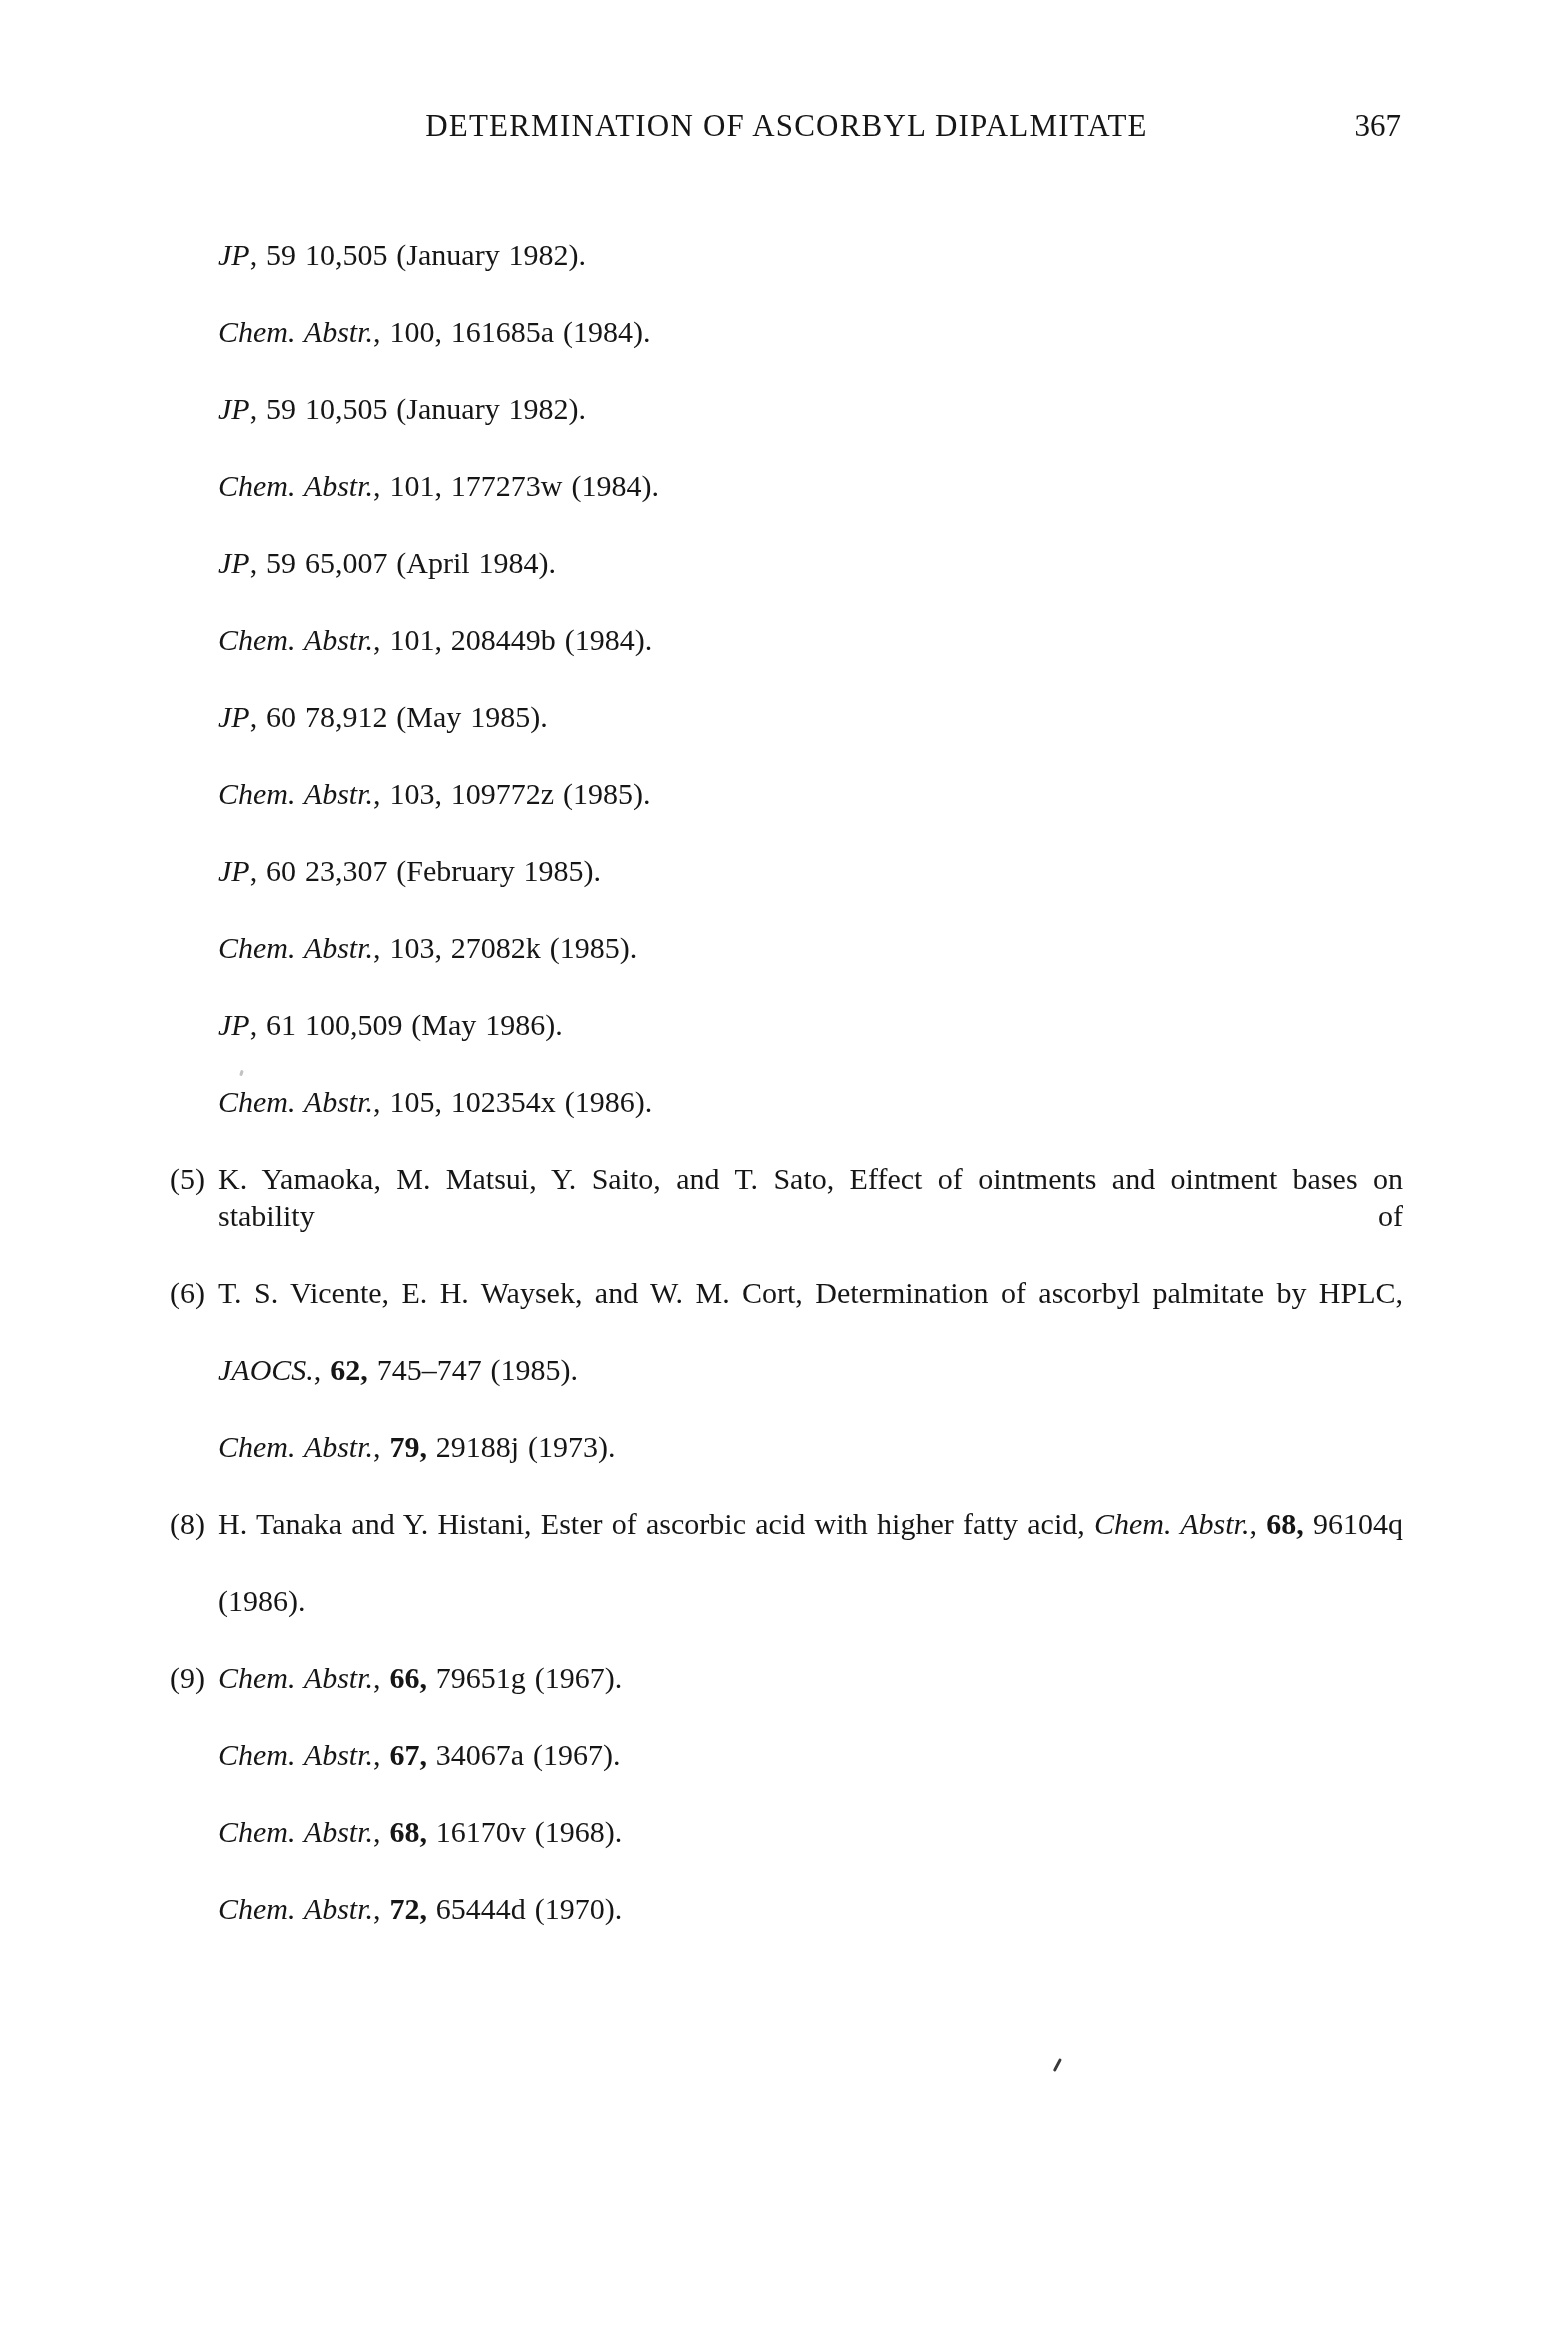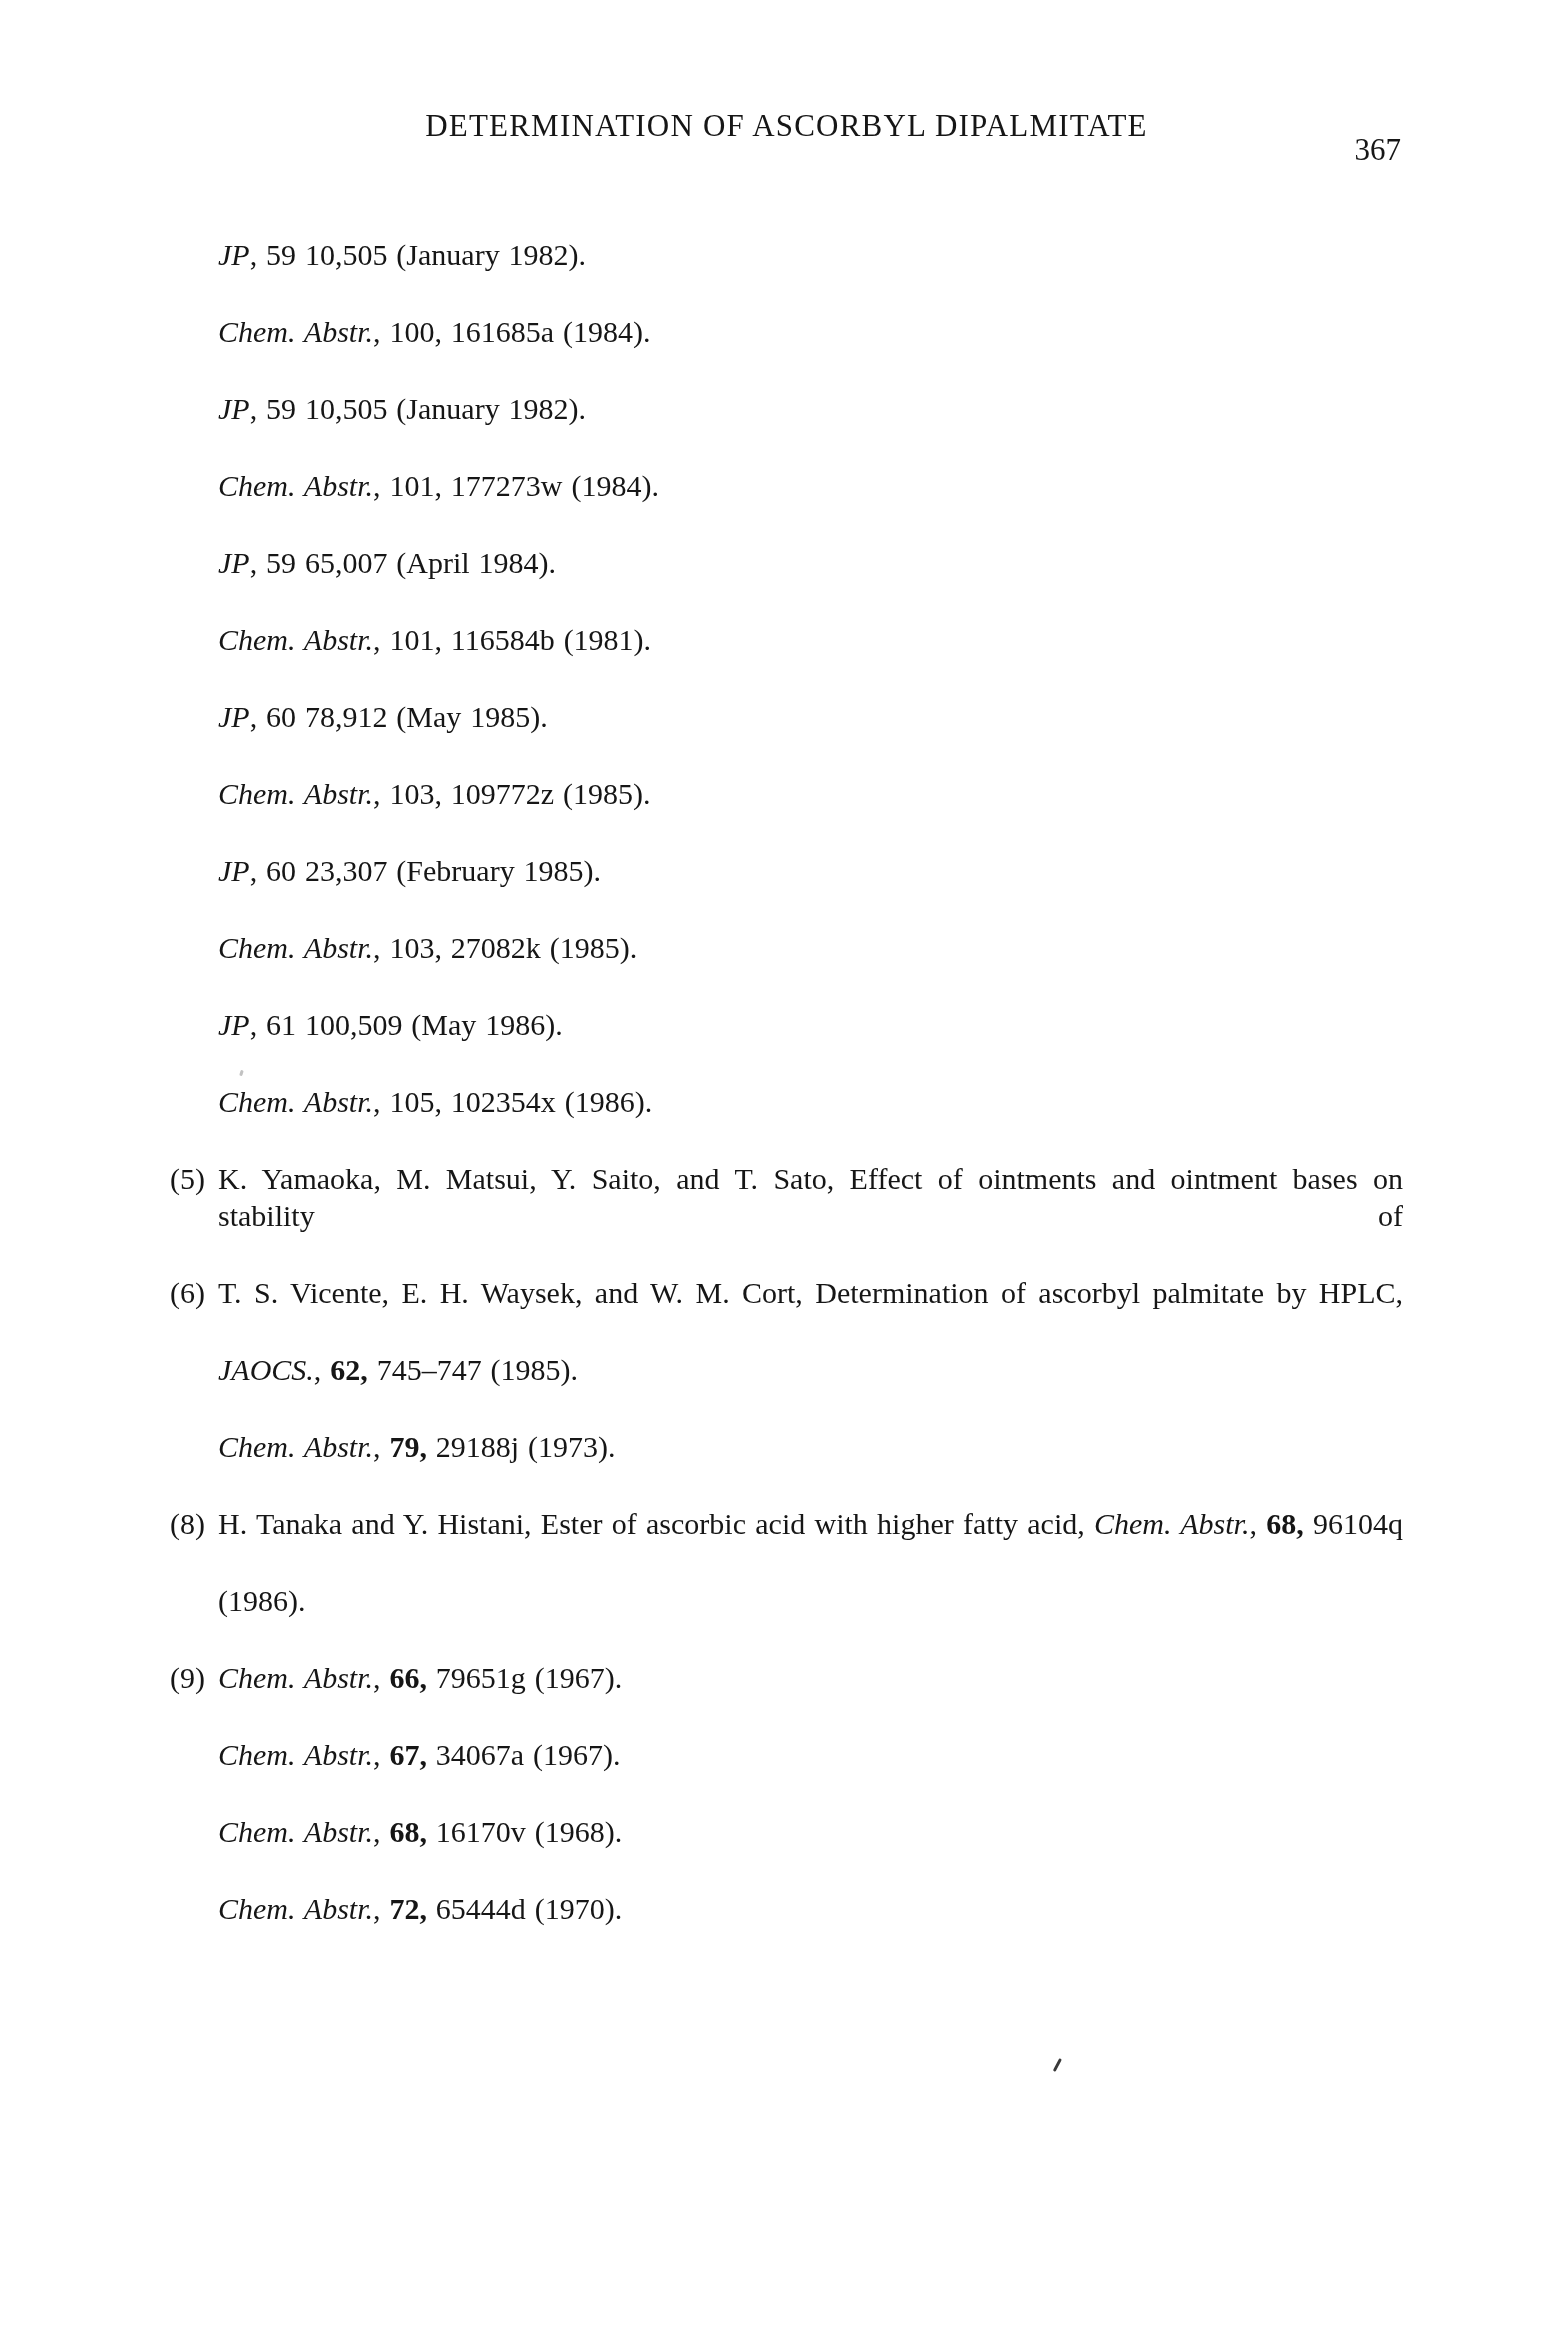--- a/index.html
+++ b/index.html
@@ -28,21 +28,20 @@
     top: 0;
     font-size: 31px;
     letter-spacing: 1.2px;
     white-space: nowrap;
   }
   .page-number {
     position: absolute;
     right: 1.9px;
     top: 0;
     font-size: 31px;
-    margin-top: 24px;
   }
 
   .refs {
     position: absolute;
     left: 170px;
     top: 196px;
     width: 1233px;
     font-size: 30px;
     line-height: 37px;
     word-spacing: 1.4px;
@@ -84,21 +83,21 @@
     <div class="running-head">DETERMINATION OF ASCORBYL DIPALMITATE</div>
     <div class="page-number">367</div>
   </header>
 
   <main class="refs">
       <div class="line"><span class="text"><i>JP</i><span>, 59 10,505 (January 1982).</span></span></div>
       <div class="line"><span class="text"><i>Chem. Abstr.</i><span>, 100, 161685a (1984).</span></span></div>
       <div class="line"><span class="text"><i>JP</i><span>, 59 10,505 (January 1982).</span></span></div>
       <div class="line"><span class="text"><i>Chem. Abstr.</i><span>, 101, 177273w (1984).</span></span></div>
       <div class="line"><span class="text"><i>JP</i><span>, 59 65,007 (April 1984).</span></span></div>
-      <div class="line"><span class="text"><i>Chem. Abstr.</i><span>, 101, 116584b (1981).</span></span></div>
+      <div class="line"><span class="text"><i>Chem. Abstr.</i><span>, 101, 208449b (1984).</span></span></div>
       <div class="line"><span class="text"><i>JP</i><span>, 60 78,912 (May 1985).</span></span></div>
       <div class="line"><span class="text"><i>Chem. Abstr.</i><span>, 103, 109772z (1985).</span></span></div>
       <div class="line"><span class="text"><i>JP</i><span>, 60 23,307 (February 1985).</span></span></div>
       <div class="line"><span class="text"><i>Chem. Abstr.</i><span>, 103, 27082k (1985).</span></span></div>
       <div class="line"><span class="text"><i>JP</i><span>, 61 100,509 (May 1986).</span></span></div>
       <div class="line"><span class="text"><i>Chem. Abstr.</i><span>, 105, 102354x (1986).</span></span></div>
       <div class="line has-label just"><span class="label">(5)</span><span class="text"><span>K. Yamaoka, M. Matsui, Y. Saito, and T. Sato, Effect of ointments and ointment bases on stability of</span></span></div>
       <div class="line has-label just"><span class="label">(6)</span><span class="text"><span>T. S. Vicente, E. H. Waysek, and W. M. Cort, Determination of ascorbyl palmitate by HPLC,</span></span></div>
       <div class="line"><span class="text"><i>JAOCS.</i><span>, </span><b>62,</b><span> 745–747 (1985).</span></span></div>
       <div class="line"><span class="text"><i>Chem. Abstr.</i><span>, </span><b>79,</b><span> 29188j (1973).</span></span></div>

